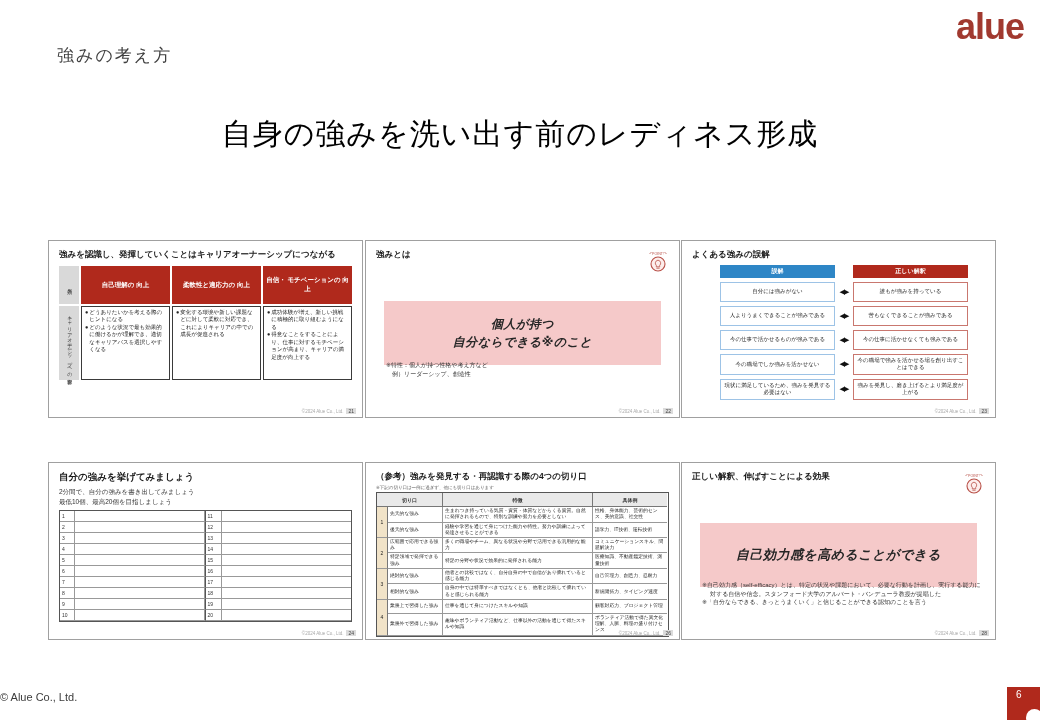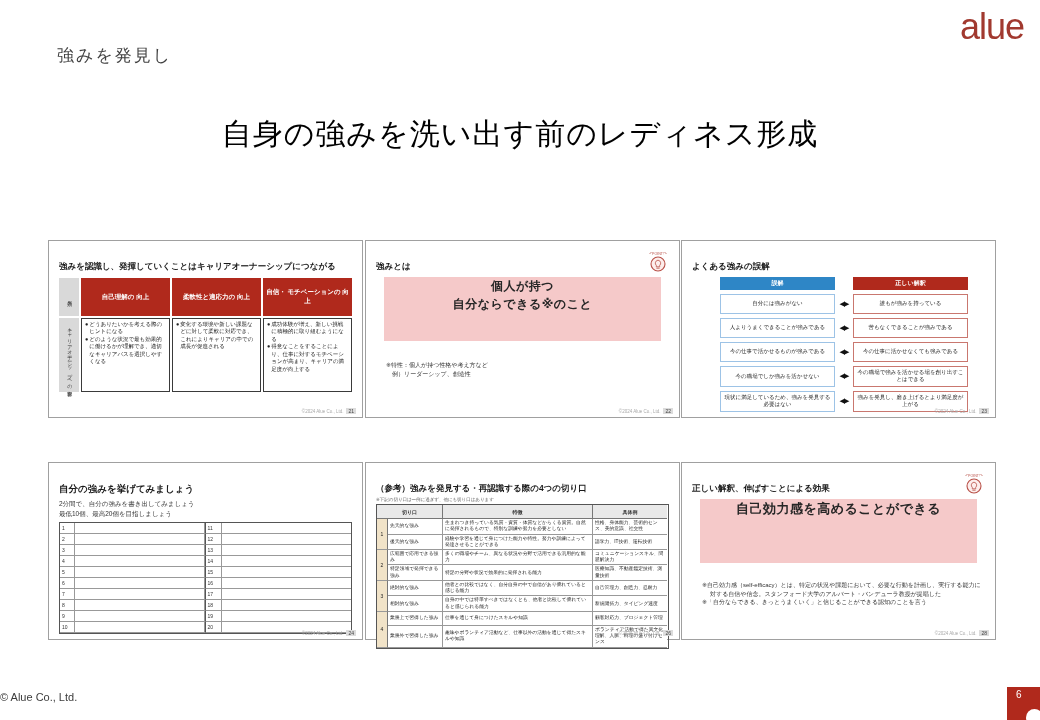--- a/index.html
+++ b/index.html
@@ -6,41 +6,41 @@
     --accent-red:#b0291c; --pink:#f5c9c9; --blue:#2e86c6;
     --blue-border:#9dc3e6; --red-border:#c9776f; --beige:#f1e3c8;
     --gray-header:#e9e9e9; --logo-red:#a1392f;
   }
   *{box-sizing:border-box;margin:0;padding:0;}
   html,body{width:1040px;height:720px;}
   body{font-family:"Liberation Sans","DejaVu Sans",sans-serif;background:#fff;overflow:hidden;}
   #page{position:relative;width:1040px;height:720px;background:#fff;}
 
   .hdr-label{position:absolute;left:57px;top:44px;font-size:17px;letter-spacing:2px;color:#3f3f3f;}
-  .logo{position:absolute;right:16px;top:6px;font-size:36px;font-weight:normal;letter-spacing:-1px;color:var(--logo-red);}
+  .logo{position:absolute;right:16px;top:6px;font-size:36px;font-weight:bold;letter-spacing:-1px;color:var(--logo-red);}
   .main-title{position:absolute;left:0;top:114px;width:100%;text-align:center;font-size:30px;letter-spacing:1px;color:#000000;}
 
-  .thumb{position:absolute;width:315px;height:178px;border:1px solid #a0a0a0;background:#fff;padding:20px 10px;}
+  .thumb{position:absolute;width:315px;height:178px;border:1px solid #a0a0a0;background:#fff;padding:8px 10px;}
   .t-title{font-size:8.5px;font-weight:bold;color:#1a1a1a;line-height:1.3;}
   .t-foot{position:absolute;right:6px;bottom:3px;font-size:4.5px;color:#a9a9a9;display:flex;align-items:center;gap:3px;}
   .t-num{background:#dcdcdc;color:#444;padding:0 2px;line-height:6px;font-size:5px;}
 
   
   .s21-table{display:grid;grid-template-columns:20px 1fr 1fr 1fr;gap:2px;margin-top:6px;}
   .s21-side{background:#d9d9d9;writing-mode:vertical-rl;text-orientation:upright;font-size:5px;color:#333;
             display:flex;align-items:center;justify-content:center;line-height:1.1;}
   .s21-head{background:var(--accent-red);color:#fff;font-size:6.5px;font-weight:bold;height:38px;
             display:flex;align-items:center;justify-content:center;text-align:center;line-height:1.35;padding:2px;}
   .s21-cell{border:1px solid #3a3a3a;height:74px;padding:2px 3px;font-size:5.5px;line-height:1.35;color:#222;}
   .s21-b{display:flex;gap:1px;}
 
   
   .point-icon{position:absolute;right:10px;top:8px;}
-  .pink-box{position:absolute;left:18px;right:18px;top:36px;height:64px;background:var(--pink);
-            display:flex;flex-direction:column;align-items:center;}
+  .pink-box{position:absolute;left:18px;right:18px;top:60px;height:64px;background:var(--pink);
+            display:flex;flex-direction:column;align-items:center;justify-content:center;font-style:italic;}
   .pink-line{font-size:12px;font-weight:bold;color:#262626;line-height:1.5;letter-spacing:0.5px;}
   .notes{position:absolute;left:20px;right:12px;top:120px;font-size:6px;color:#333;line-height:1.45;}
   .note-line{padding-left:8px;text-indent:-8px;}
   .notes-28{top:118px;}
 
   
   .s23-headrow{display:flex;margin-top:5px;}
   .s23-row{display:flex;align-items:stretch;margin-top:4px;}
   .sp28{width:28px;flex:none;}
   .s23-h{width:115px;flex:none;color:#fff;font-size:6px;font-weight:bold;text-align:center;padding:2px 0;}
@@ -71,21 +71,21 @@
   .page-footer{position:absolute;left:0;top:691px;width:100%;font-size:11px;color:#3c3c3c;}
   .page-badge{position:absolute;right:0;bottom:0;width:33px;height:33px;background:var(--accent-red);overflow:hidden;}
   .page-badge-num{position:absolute;left:9px;top:2px;color:#fff;font-size:10px;}
   .page-badge-moon{position:absolute;right:-3px;bottom:-6px;width:17px;height:17px;border-radius:50%;background:#fff;}
 </style>
 </head>
 <body>
 
 <div id="page">
 
-  <div class="hdr-label">強みを発見し</div>
+  <div class="hdr-label">強みの考え方</div>
   <div class="logo">alue</div>
   <div class="main-title">自身の強みを洗い出す前のレディネス形成</div>
 
   <div class="thumb" style="left:48px;top:240px">
     <div class="t-title">強みを認識し、発揮していくことはキャリアオーナーシップにつながる</div>
     <div id="body-21">
         <div class="s21-table">
           <div class="s21-side">効果</div>
           <div class="s21-head">自己理解の
 向上</div>

